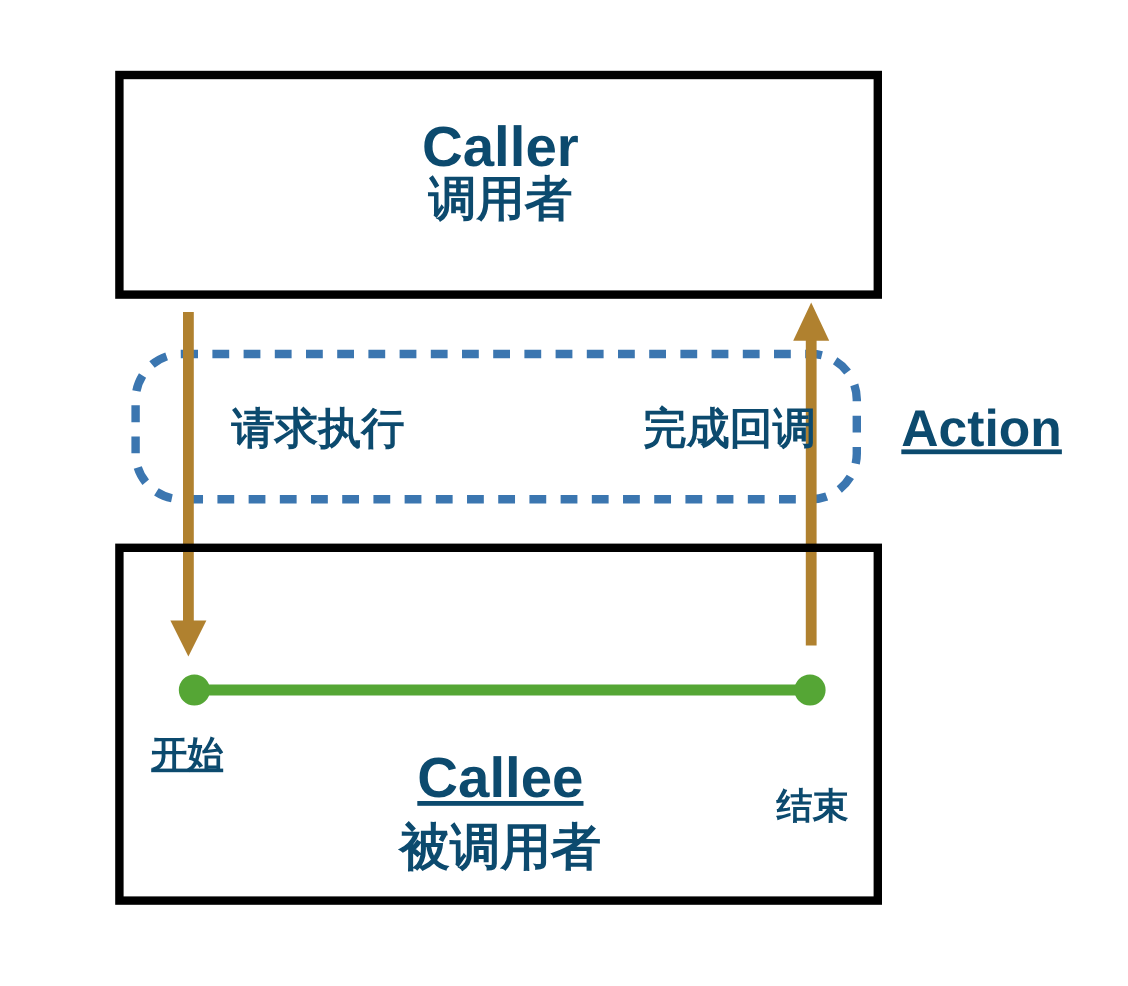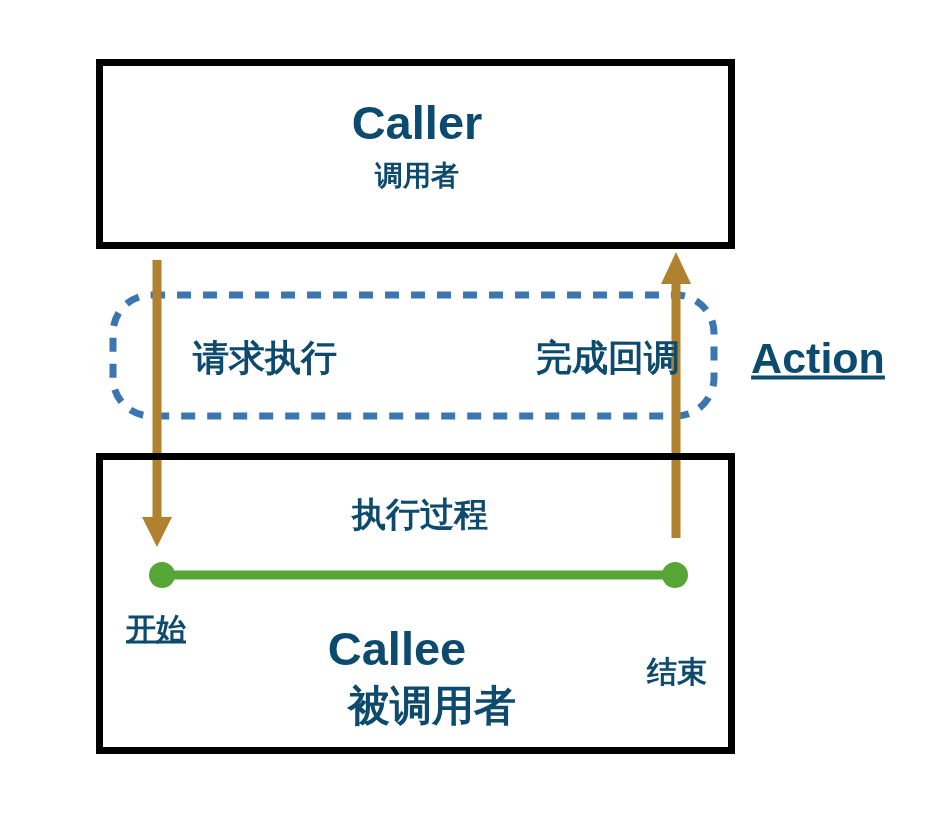--- a/index.html
+++ b/index.html
@@ -30,31 +30,31 @@
   .callee-box { left: 96px; top: 453px; width: 639px; height: 301px; }
 
   .label {
     position: absolute;
     color: #0c4a6e;
     font-weight: bold;
     white-space: nowrap;
     transform: translate(-50%, -50%);
   }
   .caller-title-en { left: 417px; top: 122px; font-size: 47px; }
-  .caller-title-zh { left: 417px; top: 176px; font-size: 28px; }
+  .caller-title-zh { left: 417px; top: 166px; font-size: 40px; }
 
   .action-left   { left: 265px; top: 358px; font-size: 36px; }
   .action-right  { left: 608px; top: 358px; font-size: 36px; }
   .action-side   { left: 818px; top: 358px; font-size: 43px; text-decoration: underline; }
 
   .process-label { left: 420px; top: 515px; font-size: 34px; }
   .start-label   { left: 156px; top: 629px; font-size: 30px; text-decoration: underline; }
   .end-label     { left: 677px; top: 629px; font-size: 30px; margin-top: 43px; }
-  .callee-title-en { left: 397px; top: 648px; font-size: 47px; }
-  .callee-title-zh { left: 417px; top: 706px; font-size: 42px; margin-left: 15px; }
+  .callee-title-en { left: 417px; top: 648px; font-size: 47px; text-decoration: underline; }
+  .callee-title-zh { left: 417px; top: 706px; font-size: 42px; }
 
   .dashed-rect {
     fill: none;
     stroke: var(--dashed_border, #3b76b0);
     stroke-width: 7;
     stroke-dasharray: 14 12;
   }
   .arrow-shaft {
     stroke: var(--arrow, #b0812f);
     stroke-width: 9;
@@ -101,19 +101,18 @@
 
   <div class="solid-box caller-box"></div>
   <div class="label caller-title-en">Caller</div>
   <div class="label caller-title-zh">调用者</div>
 
   <div class="label action-left">请求执行</div>
   <div class="label action-right">完成回调</div>
   <div class="label action-side">Action</div>
 
   <div class="solid-box callee-box"></div>
-  <div class="label process-label">执行过程</div>
   <div class="label start-label">开始</div>
   <div class="label end-label">结束</div>
   <div class="label callee-title-en">Callee</div>
   <div class="label callee-title-zh">被调用者</div>
 
 </div>
 
 </body></html>

